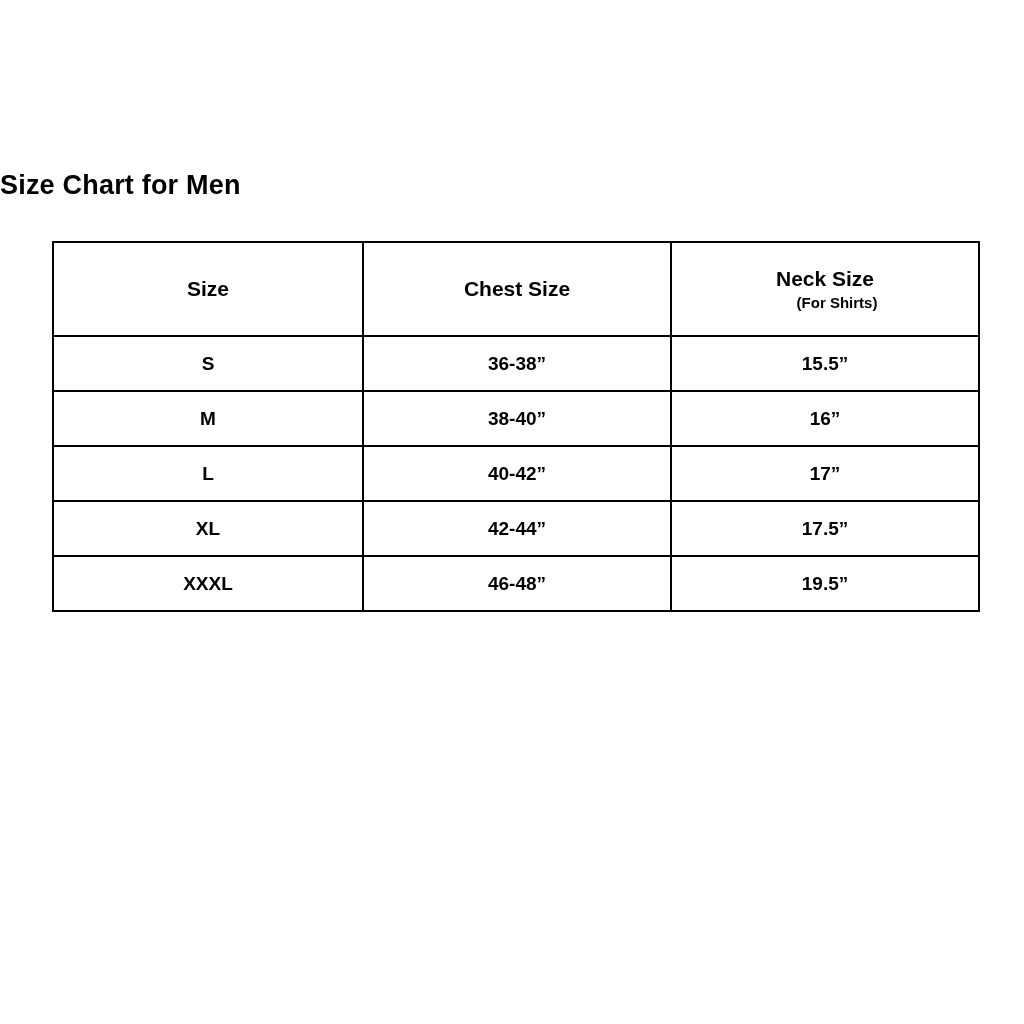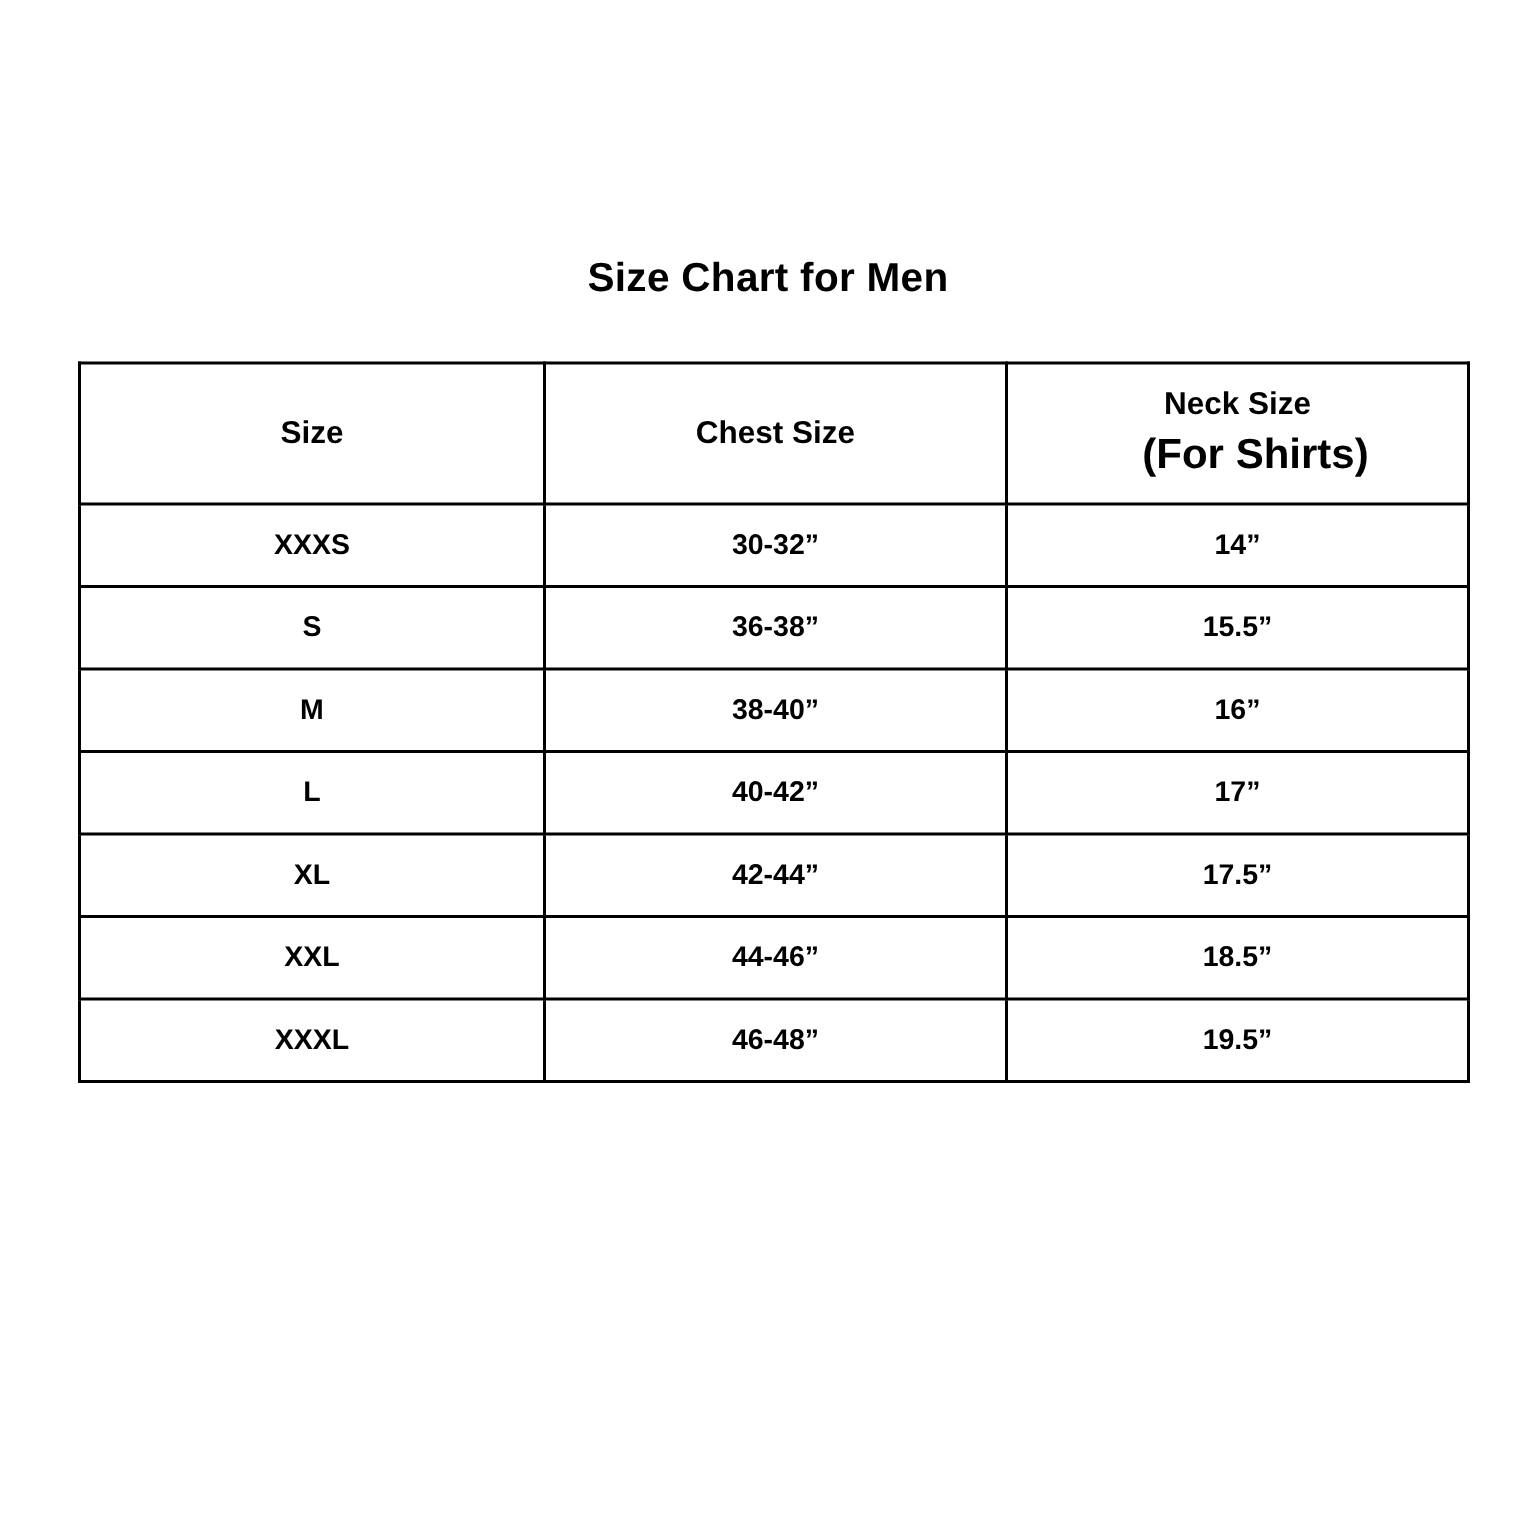--- a/index.html
+++ b/index.html
@@ -21,21 +21,21 @@
     top: 0;
     width: 1024px;
     height: 1024px;
     background: #ffffff;
   }
   .chart-title {
     position: absolute;
     left: 0;
     top: 170px;
     width: 1024px;
-    text-align: center;
+    text-align: left;
     font-size: 27px;
     font-weight: bold;
     letter-spacing: 0.2px;
     color: #000000;
   }
   .size-table {
     position: absolute;
     left: 52px;
     top: 241px;
     width: 920px;
@@ -59,21 +59,21 @@
   .size-table td {
     height: 53px;
     font-size: 19px;
     vertical-align: middle;
   }
   .col-size { width: 308px; margin-left: 15px; }
   .col-chest { width: 306px; }
   .col-neck { width: 306px; }
   .sub {
     display: block;
-    font-size: 28px;
+    font-size: 15px;
     font-weight: bold;
     margin-left: 24px;
   }
 </style>
 </head>
 <body>
 
 <div class="page">
 
   <div class="chart-title">Size Chart for Men</div>
@@ -88,50 +88,40 @@
           <span>Chest Size</span>
         </th>
         <th class="col-neck">
           <span>Neck Size</span>
           <span class="sub">(For Shirts)</span>
         </th>
       </tr>
     </thead>
     <tbody>
       <tr>
-        <td>XXXS</td>
-        <td>30-32”</td>
-        <td>14”</td>
-      </tr>
-      <tr>
         <td>S</td>
         <td>36-38”</td>
         <td>15.5”</td>
       </tr>
       <tr>
         <td>M</td>
         <td>38-40”</td>
         <td>16”</td>
       </tr>
       <tr>
         <td>L</td>
         <td>40-42”</td>
         <td>17”</td>
       </tr>
       <tr>
         <td>XL</td>
         <td>42-44”</td>
         <td>17.5”</td>
       </tr>
       <tr>
-        <td>XXL</td>
-        <td>44-46”</td>
-        <td>18.5”</td>
-      </tr>
-      <tr>
         <td>XXXL</td>
         <td>46-48”</td>
         <td>19.5”</td>
       </tr>
     </tbody>
   </table>
 
 </div>
 
 </body></html>

